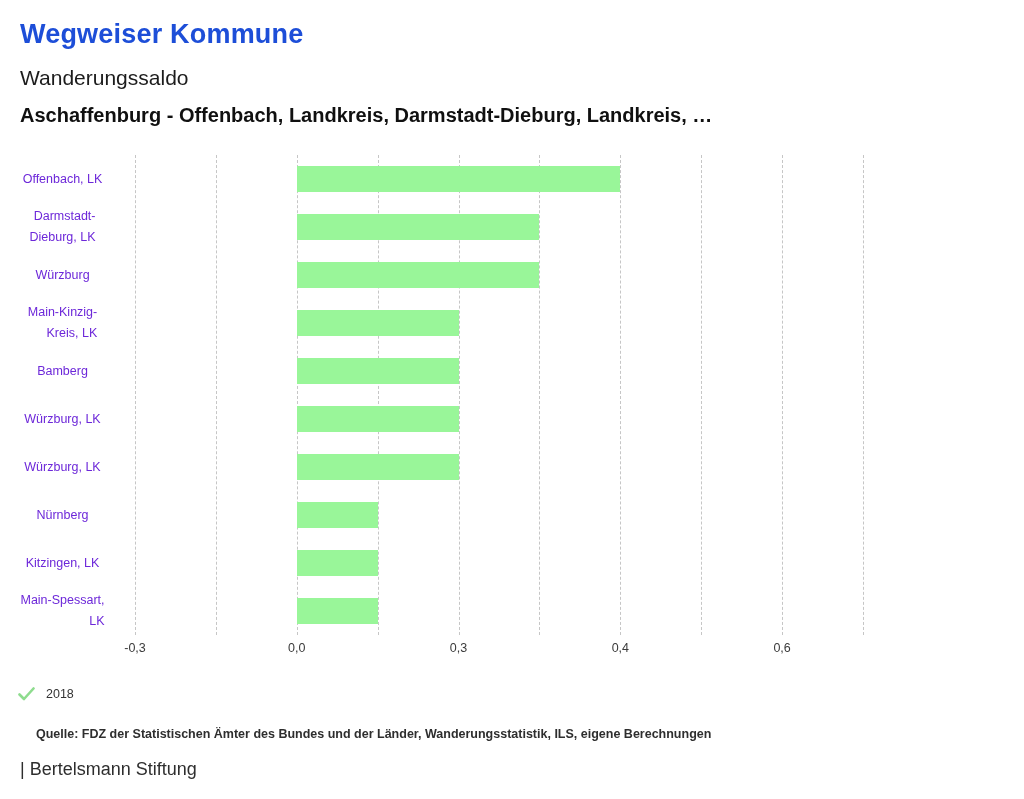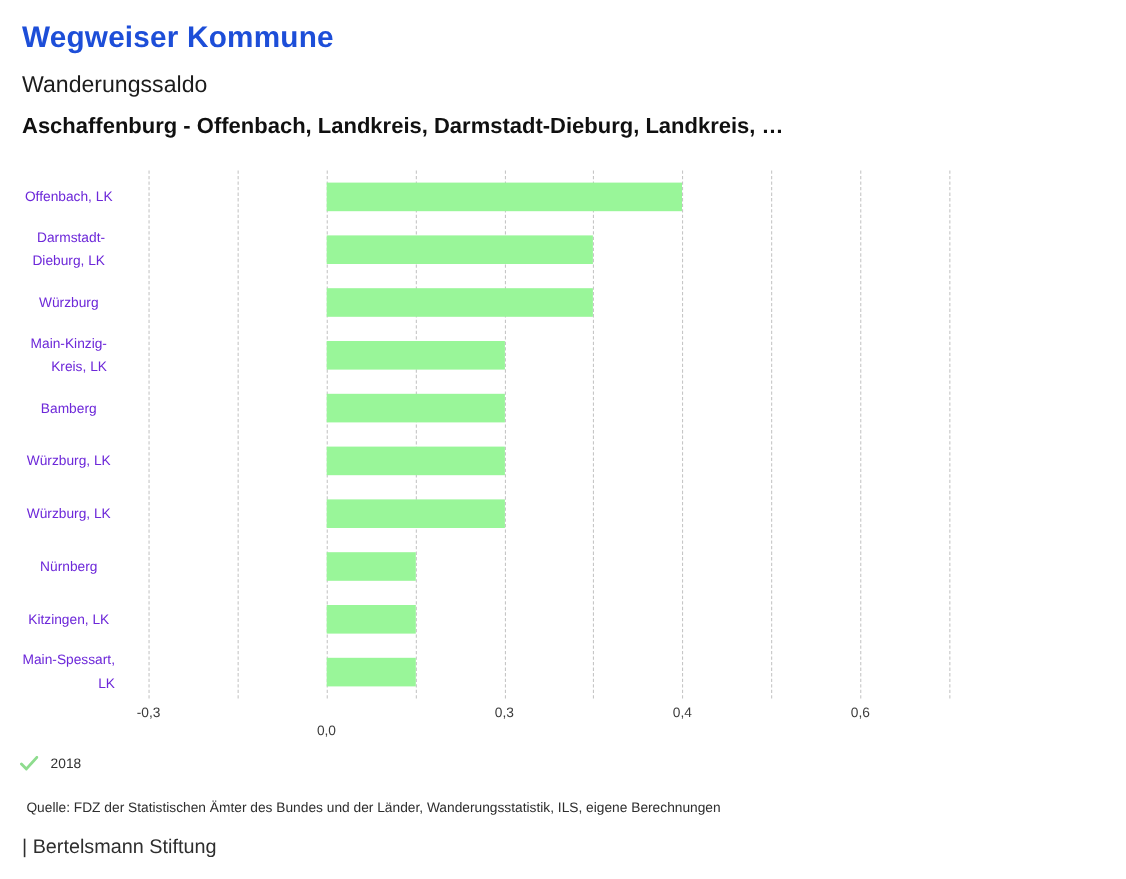--- a/index.html
+++ b/index.html
@@ -98,23 +98,24 @@
     align-items: center;
     gap: 11px;
     cursor: pointer;
   }
   .legend-year {
     font-size: 12.5px;
     color: #333333;
   }
   .source-note {
     position: absolute;
-    left: 24px; top: 727px;
+    left: 36px; top: 727px;
     font-size: 12.5px;
     color: #2e2e2e;
+    font-weight: bold;
   }
   .attribution {
     position: absolute;
     left: 20px; top: 759px;
     font-size: 18px;
     color: #2e2e2e;
   }
 </style>
 </head>
 <body>
@@ -175,21 +176,21 @@
         </div>
         <div class="cat-label" style="top: 384px; height: 48px;">
           <div>Kitzingen, LK</div>
         </div>
         <div class="cat-label" style="top: 432px; height: 48px;">
           <div>Main-Spessart,<br>LK</div>
         </div>
       </div>
     <div class="x-axis">
         <div class="tick" style="left: 0%;">-0,3</div>
-        <div class="tick" style="left: 22.2222%; margin-top: 16px;">0,0</div>
+        <div class="tick" style="left: 22.2222%;">0,0</div>
         <div class="tick" style="left: 44.4444%;">0,3</div>
         <div class="tick" style="left: 66.6667%;">0,4</div>
         <div class="tick" style="left: 88.8889%;">0,6</div>
       </div>
   </div>
 
   <div class="legend-row">
     <span style="display:inline-flex;">
       <svg width="17" height="14" viewBox="0 0 17 14">
         <path d="M1.5 7.5 L6 12 L15.5 1.5" fill="none" stroke-width="2.6" stroke-linecap="round" stroke-linejoin="round" stroke="#8edc8e"></path>

